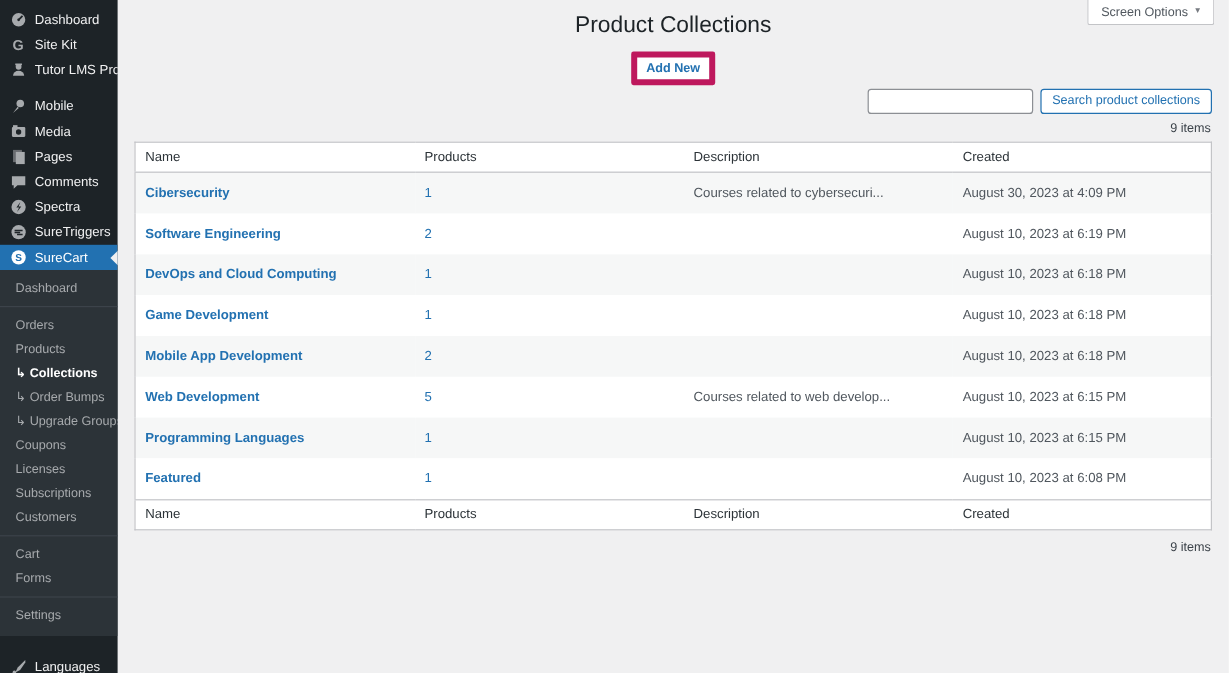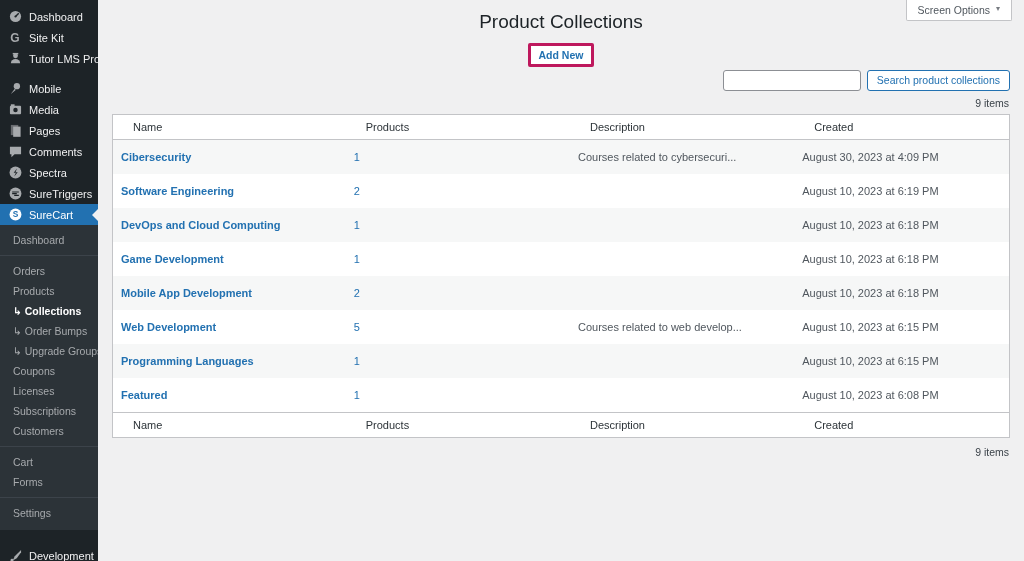--- a/index.html
+++ b/index.html
@@ -38,21 +38,21 @@
     position:absolute; top:0; right:12px; background:#fff;
     border:1px solid #c3c4c7; border-top:none; border-radius:0 0 2px 2px;
     padding:4px 11px; font-size:10.5px; color:#50575e; cursor:pointer;
     display:flex; align-items:flex-start; gap:6px;
   }
   .screen-options .so-arrow { font-size:8px; color:#787c82; }
   .title-row { display:flex; align-items:center; gap:9px; padding-top:11px;flex-direction:column; }
   h1.page-title { font-size:19px; font-weight:400; color:#1d2327; line-height:1.2; }
   .add-new-btn {
     font-size:10.5px; font-weight:700; color:#2271b1; background:#fff;
-    border:3px solid #be185d; border-radius:2px; padding:3px 8px; cursor:pointer;
+    border:5px solid #be185d; border-radius:2px; padding:3px 8px; cursor:pointer;
     font-family:inherit;
     text-align:center;
   }
   .search-row { display:flex; justify-content:flex-end; align-items:center; gap:6px; margin-top:3px; }
   .search-input {
     width:138px; height:21px; border:1px solid #8c8f94; border-radius:3px;
     background:#fff; font-family:inherit; font-size:11px; padding:0 5px; color:#2c3338;
   }
   .search-btn {
     font-size:10.5px; color:#2271b1; background:#fff; border:1px solid #2271b1;
@@ -63,21 +63,21 @@
 
   table.list-table {
     width:100%; border-collapse:collapse; background:#fff;
     border:1px solid #c3c4c7; font-size:11px;
   }
   table.list-table col.c1 { width:26%; }
   table.list-table col.c2 { width:25%; }
   table.list-table col.c3 { width:25%; }
   table.list-table col.c4 { width:24%; }
   .list-table thead th, .list-table tfoot th {
-    text-align:left; font-weight:400; color:#2c3338; padding:6px 20px; font-size:11px;
+    text-align:left; font-weight:400; color:#2c3338; padding:6px 8px; font-size:11px;
   }
   .list-table thead th { border-bottom:1px solid #c3c4c7; }
   .list-table tfoot th { border-top:1px solid #c3c4c7; }
   .list-table tbody td { padding:11px 8px; vertical-align:middle; }
   .list-table tbody tr:nth-child(odd) { background:#f6f7f7; }
   .list-table tbody tr:nth-child(even) { background:#fff; }
   a.row-title { color:#2271b1; font-weight:700; text-decoration:none; cursor:pointer; }
   a.count-link { color:#2271b1; text-decoration:none; cursor:pointer; }
   .cell-desc, .cell-date { color:#50575e; }
 </style>
@@ -210,21 +210,21 @@
 
   <div class="menu-gap"></div>
 
   <div class="menu-item">
     <span class="micon">
       <svg width="13" height="13" viewBox="0 0 14 14">
           <path d="M13 1 L6.2 7.8 L4 12.4 L8.4 10 L13 3.4 Z" fill="#a7aaad"></path>
           <circle cx="3.2" cy="12.2" r="1.6" fill="#a7aaad"></circle>
         </svg>
     </span>
-    <span>Development</span>
+    <span>Languages</span>
   </div>
 
 </aside>
 
 <main class="content">
 
   <button class="screen-options">
     <span>Screen Options</span>
     <span class="so-arrow">▾</span>
   </button>

